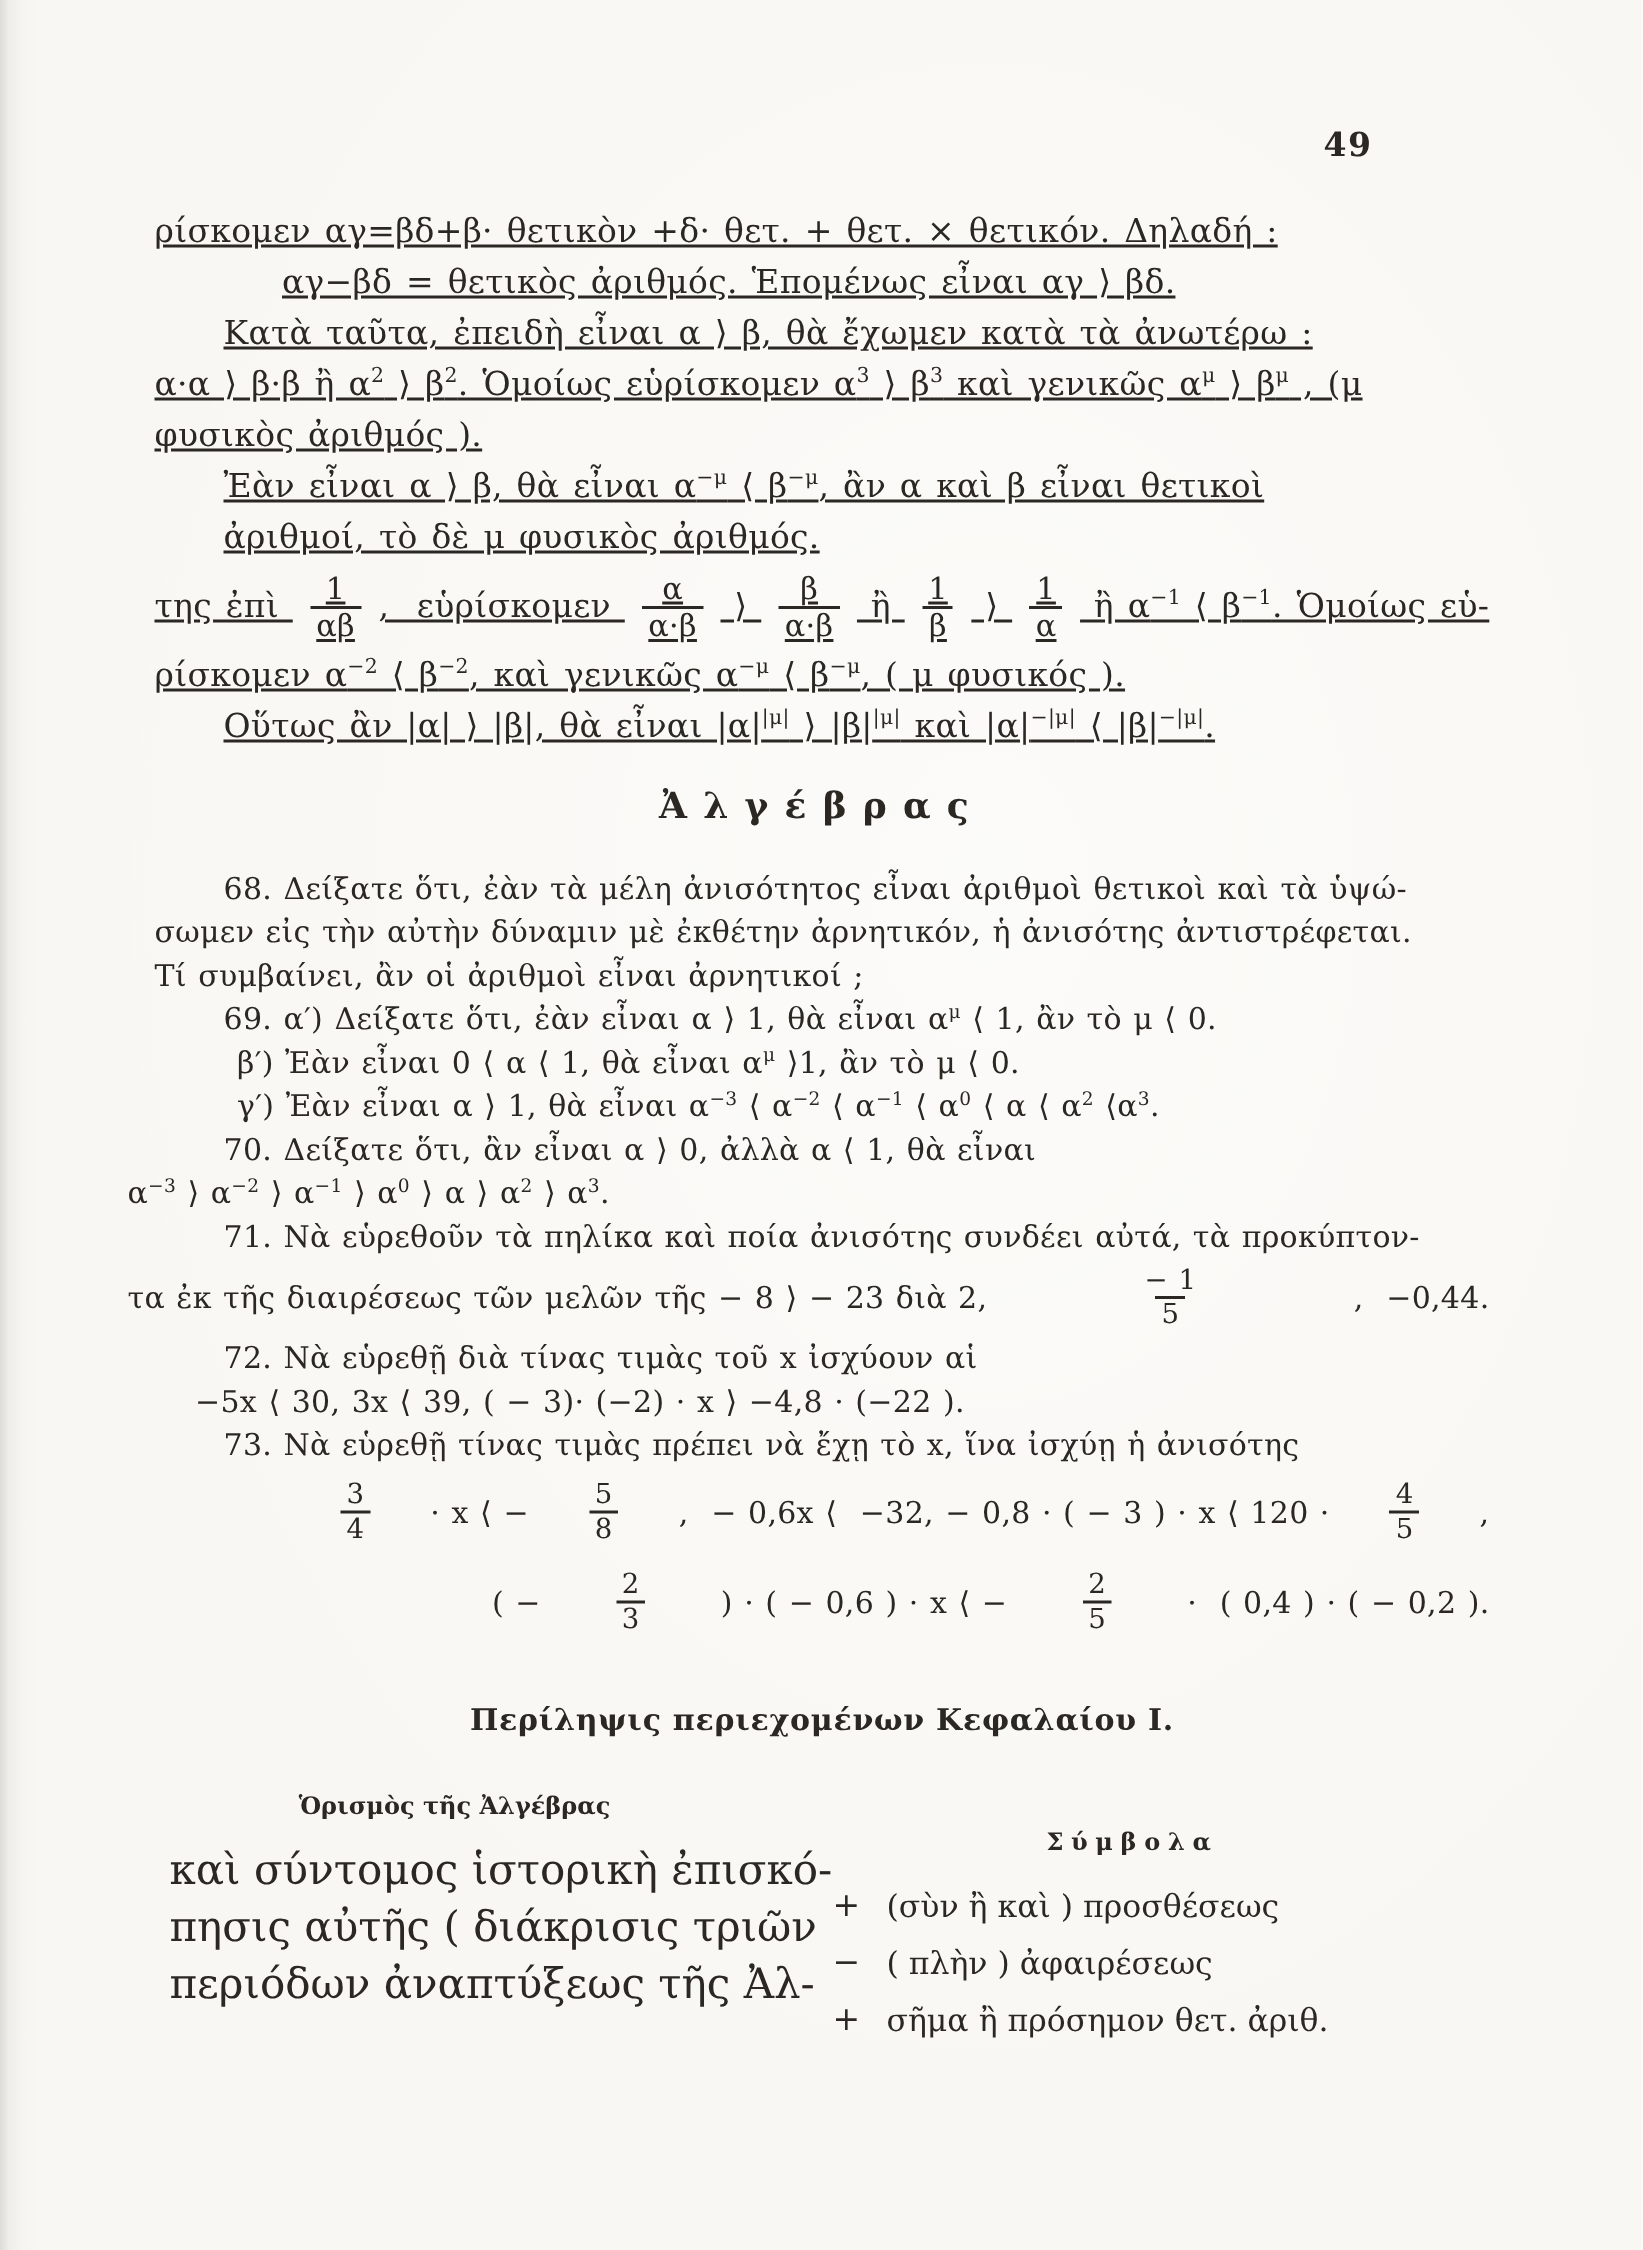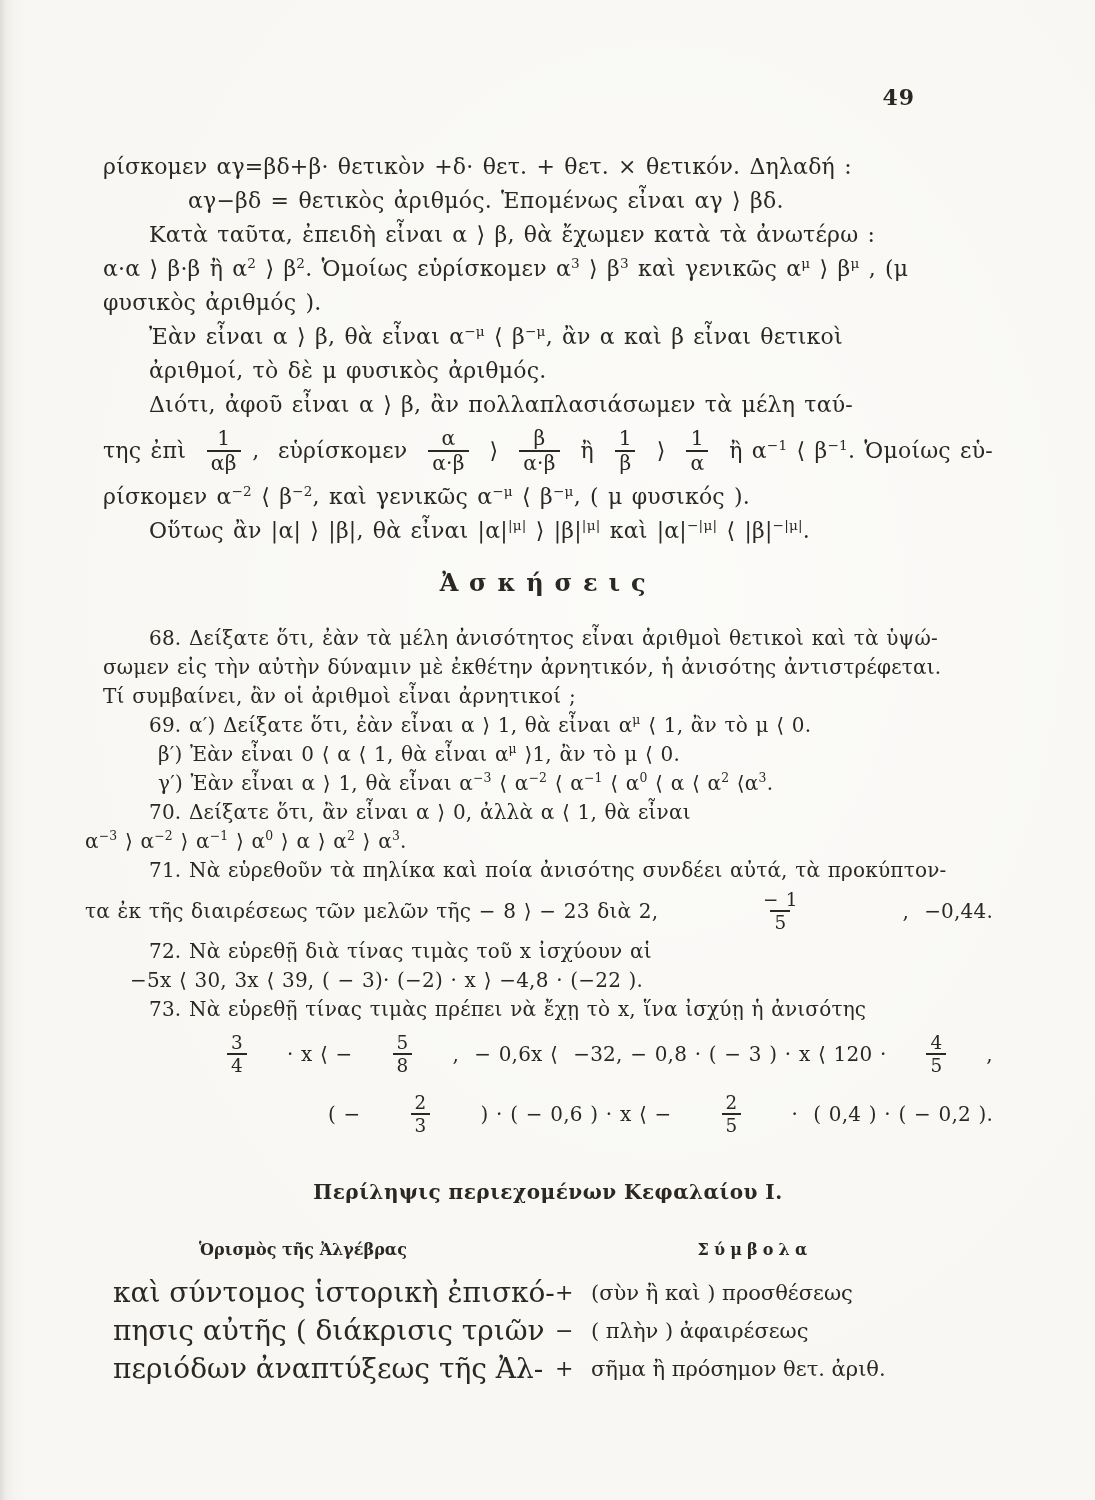--- a/index.html
+++ b/index.html
@@ -10,21 +10,21 @@
       radial-gradient(ellipse at 60% 40%, rgba(255,255,255,0.5) 0%, rgba(0,0,0,0) 70%),
       linear-gradient(90deg,#dedcd6 0px,#efeeea 6px,#f6f5f1 16px,#f8f7f3 30px,#f8f7f3 100%);
     font-family:"DejaVu Serif","DejaVu Sans",serif;
     color:#2b2823;
     overflow:hidden;
   }
   .content{position:absolute;left:103px;top:84px;width:890px;}
   .pageno{text-align:right;font-size:22px;font-weight:bold;letter-spacing:1px;padding-right:78px;}
   .line{white-space:nowrap;}
   sup{font-size:0.62em;line-height:0;}
-  .intro{margin-top:40px;font-size:22px;line-height:34px;word-spacing:2px;letter-spacing:0.2px;}
+  .intro{margin-top:28px;font-size:22px;line-height:34px;word-spacing:2px;letter-spacing:0.2px;text-decoration:underline;}
   .ind{text-indent:46px;}
   .ind-l2{padding-left:85px;}
   .mathline{display:flex;align-items:center;height:58px;justify-content:space-between;}
   .mathline span{white-space:pre;}
   .frac{display:inline-flex;flex-direction:column;align-items:center;vertical-align:middle;margin:0 4px;line-height:1.15;font-size:0.92em;}
   .frac .num{padding:0 4px;}
   .frac .den{border-top:2px solid #2b2823;padding:0 4px;}
   .ex-heading{margin:20px 0 26px 0;text-align:center;font-size:24px;font-weight:bold;letter-spacing:0.45em;line-height:30px;}
   .exercises{font-size:20px;line-height:29px;word-spacing:1px;letter-spacing:0.2px;}
   .ind-sub{padding-left:55px;}
@@ -33,60 +33,59 @@
   .ind-f1{padding-left:120px;}
   .ind-f2{padding-left:225px;}
   .mathline.tall{height:60px;}
   .mathline.mid{height:52px;}
   .summary{margin-top:34px;}
   .sum-title{text-align:center;font-weight:bold;font-size:20px;line-height:28px;letter-spacing:0.5px;}
   .cols{display:flex;margin-top:28px;}
   .col-left{width:380px;margin-left:10px;}
   .col-right{width:400px;margin-left:62px;}
   .col-heading{font-weight:bold;font-size:16px;line-height:32px;text-align:center;margin-bottom:8px;}
-  .sym-heading{letter-spacing:0.32em;}
+  .sym-heading{letter-spacing:0.32em;margin-top:24px;}
   .col-line{font-size:28px;line-height:38px;white-space:nowrap;}
   .sym-row{display:flex;font-size:21px;line-height:38px;white-space:nowrap;}
   .sym{width:36px;font-size:22px;}
 </style>
 </head>
 <body>
 
 <div class="page">
   <div class="content">
 
     <div class="pageno">49</div>
 
     <div class="intro">
       <div class="line">ρίσκομεν  αγ=βδ+β· θετικὸν  +δ· θετ. + θετ. × θετικόν.  Δηλαδή :</div>
       <div class="line ind-l2">αγ−βδ = θετικὸς ἀριθμός. Ἑπομένως εἶναι αγ ⟩ βδ.</div>
       <div class="line ind">Κατὰ ταῦτα, ἐπειδὴ εἶναι α ⟩ β, θὰ ἔχωμεν κατὰ τὰ ἀνωτέρω :</div>
       <div class="line">α·α ⟩ β·β  ἢ  α<sup>2</sup> ⟩ β<sup>2</sup>. Ὁμοίως εὑρίσκομεν α<sup>3</sup> ⟩ β<sup>3</sup> καὶ γενικῶς α<sup>μ</sup> ⟩ β<sup>μ</sup> , (μ</div>
       <div class="line">φυσικὸς ἀριθμός ).</div>
       <div class="line ind">Ἐὰν εἶναι  α ⟩ β, θὰ εἶναι α<sup>−μ</sup> ⟨ β<sup>−μ</sup>, ἂν α καὶ β εἶναι θετικοὶ</div>
       <div class="line ind">ἀριθμοί, τὸ δὲ μ φυσικὸς ἀριθμός.</div>
-      <div class="line ind">Διότι, ἀφοῦ εἶναι α ⟩ β, ἂν πολλαπλασιάσωμεν τὰ μέλη ταύ-</div>
       <div class="line mathline">
           <span>της ἐπὶ </span>
           <span class="frac"><span class="num">1</span><span class="den">αβ</span></span>
           <span>,  εὑρίσκομεν </span>
           <span class="frac"><span class="num">α</span><span class="den">α·β</span></span>
           <span> ⟩ </span>
           <span class="frac"><span class="num">β</span><span class="den">α·β</span></span>
           <span> ἢ </span>
           <span class="frac"><span class="num">1</span><span class="den">β</span></span>
           <span> ⟩ </span>
           <span class="frac"><span class="num">1</span><span class="den">α</span></span>
           <span> ἢ α<sup>−1</sup> ⟨ β<sup>−1</sup>. Ὁμοίως εὑ-</span>
         </div>
       <div class="line">ρίσκομεν α<sup>−2</sup> ⟨ β<sup>−2</sup>, καὶ γενικῶς α<sup>−μ</sup> ⟨ β<sup>−μ</sup>, ( μ φυσικός ).</div>
       <div class="line ind">Οὕτως ἂν |α| ⟩ |β|, θὰ εἶναι |α|<sup>|μ|</sup> ⟩ |β|<sup>|μ|</sup> καὶ |α|<sup>−|μ|</sup> ⟨ |β|<sup>−|μ|</sup>.</div>
     </div>
 
-    <div class="ex-heading">Ἀσκήσεις</div>
+    <div class="ex-heading">Ἀλγέβρας</div>
 
     <div class="exercises">
       <div class="line ind">68. Δείξατε ὅτι, ἐὰν τὰ μέλη ἀνισότητος εἶναι ἀριθμοὶ θετικοὶ καὶ τὰ ὑψώ-</div>
       <div class="line">σωμεν εἰς τὴν αὐτὴν δύναμιν μὲ ἐκθέτην ἀρνητικόν, ἡ ἀνισότης ἀντιστρέφεται.</div>
       <div class="line">Τί συμβαίνει, ἂν οἱ ἀριθμοὶ εἶναι ἀρνητικοί ;</div>
 
       <div class="line ind">69. α′) Δείξατε ὅτι, ἐὰν εἶναι α ⟩ 1, θὰ εἶναι α<sup>μ</sup> ⟨ 1, ἂν τὸ μ ⟨ 0.</div>
       <div class="line ind-sub">β′)  Ἐὰν εἶναι 0 ⟨ α ⟨ 1, θὰ εἶναι α<sup>μ</sup> ⟩1, ἂν τὸ μ ⟨ 0.</div>
       <div class="line ind-sub">γ′) Ἐὰν εἶναι α ⟩ 1, θὰ εἶναι α<sup>−3</sup> ⟨ α<sup>−2</sup> ⟨ α<sup>−1</sup> ⟨ α<sup>0</sup> ⟨ α ⟨ α<sup>2</sup> ⟨α<sup>3</sup>.</div>
 

